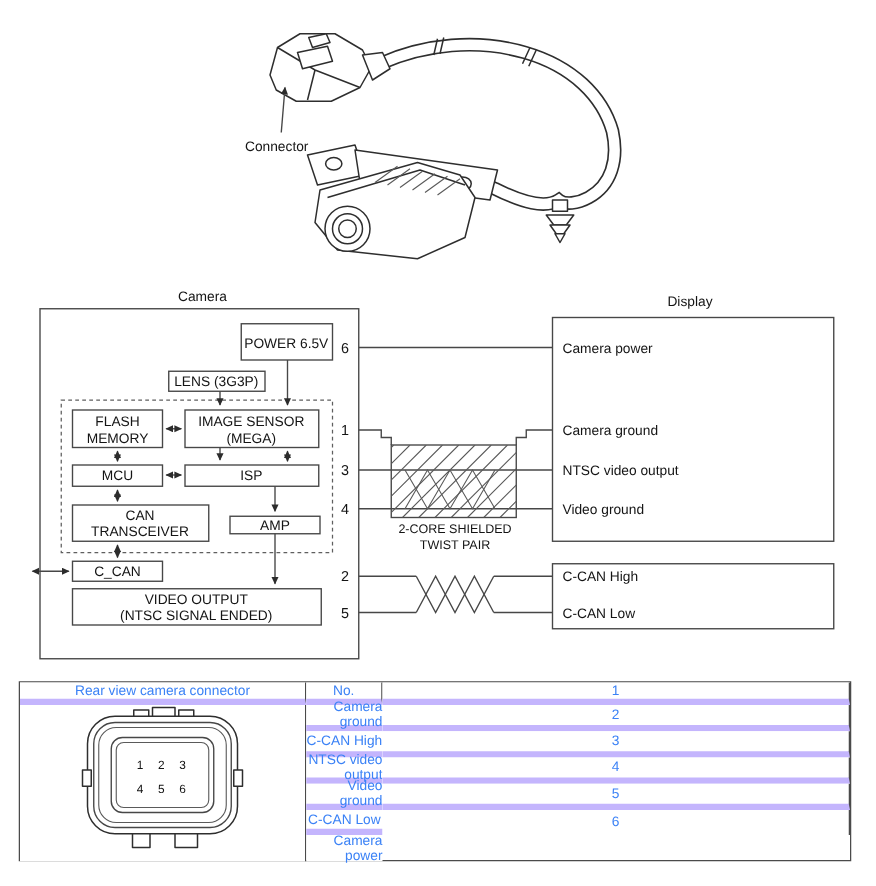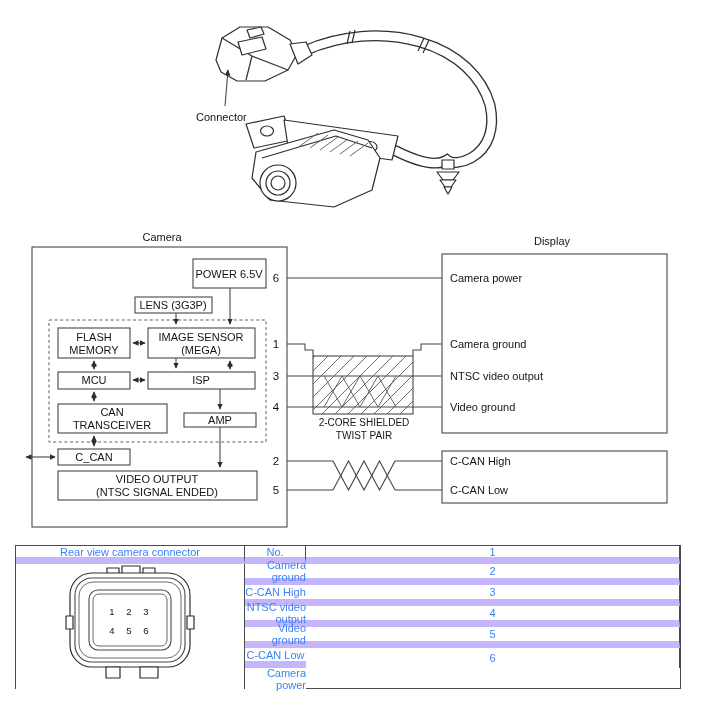--- a/index.html
+++ b/index.html
@@ -19,21 +19,21 @@
   .cableOuter{fill:none;stroke:#2e2e2e;stroke-width:11;stroke-linecap:round;}
   .cableInner{fill:none;stroke:#ffffff;stroke-width:8.4;stroke-linecap:round;}
 
   
   .conn-table{position:absolute;left:15px;top:545px;width:666px;height:144px;
     border:1px solid #4a4a4a;box-sizing:border-box;display:grid;
     grid-template-columns:229px 61px 1fr;
     grid-template-rows:18px repeat(6,20.9px);
     font-size:11px;background:#fff;}
   .cell{display:flex;align-items:center;justify-content:center;
-    border-right:1px solid #4a4a4a;border-bottom:7px solid #c4b5fd;
+    border-right:1px solid #4a4a4a;border-bottom:5px solid #c4b5fd;
     box-sizing:border-box;background:#fff;}
   .cell.lastcol{border-right:none;}
   .cell.lastrow{border-bottom:none;}
   .draw-cell{grid-column:1;grid-row:2 / span 6;border-right:1px solid #4a4a4a;
     border-bottom:none;display:flex;align-items:center;justify-content:center;
     box-sizing:border-box;background:#fff;}
 </style>
 </head>
 <body>
 

